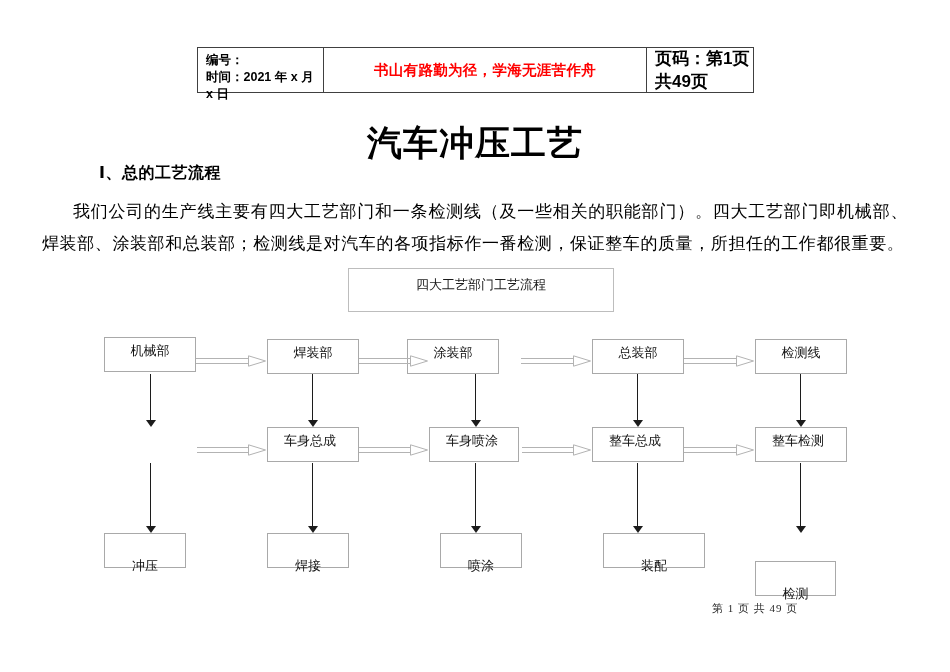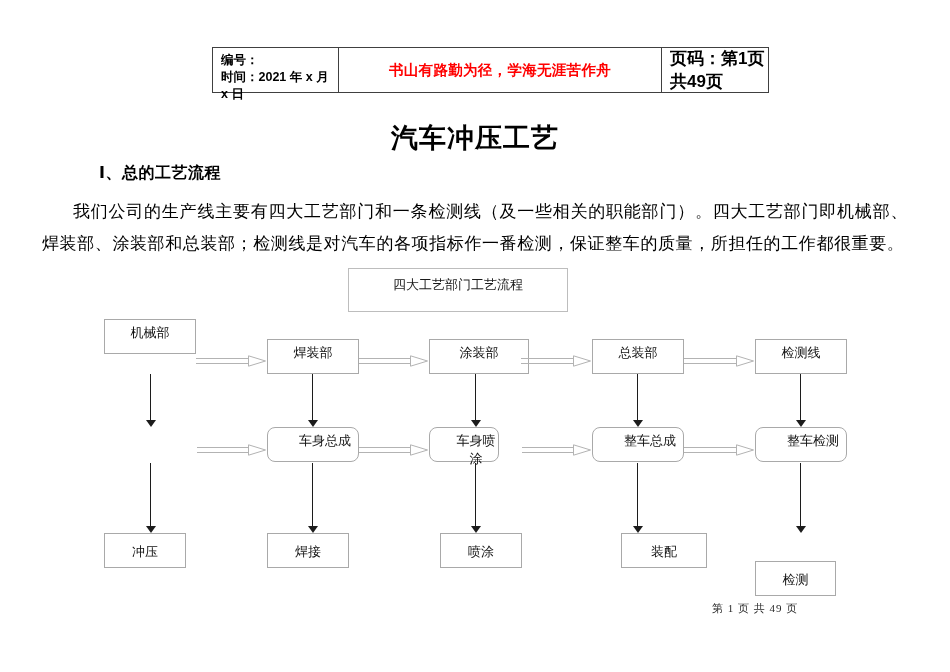--- a/index.html
+++ b/index.html
@@ -2,58 +2,58 @@
 <html><head>
 <meta charset="utf-8">
 <style>
   html,body{margin:0;padding:0;background:#ffffff;}
   .page{
     position:relative;width:950px;height:672px;background:#ffffff;
     font-family:"Liberation Serif","DejaVu Serif",serif;color:#000;overflow:hidden;
   }
   
   .header-table{
-    position:absolute;left:212px;top:47px;width:557px;height:46px;
+    position:absolute;left:197px;top:47px;width:557px;height:46px;
     box-sizing:border-box;border:1px solid #404040;display:flex;background:#fff;
     font-family:"Liberation Sans","DejaVu Sans",sans-serif;
   }
   .ht-cell{box-sizing:border-box;height:100%;}
   .ht-c1{width:125px;padding:4px 0 0 8px;font-size:12.5px;font-weight:700;line-height:17px;}
   .ht-c2{width:324px;border-left:1px solid #404040;border-right:1px solid #404040;
          display:flex;align-items:center;justify-content:center;
          font-size:14.5px;font-weight:700;color:#ff0000;letter-spacing:0.3px;}
   .ht-c3{flex:1;display:flex;align-items:center;padding-left:8px;font-size:17px;font-weight:700;}
   
   .doc-title{
     position:absolute;left:0;right:0;top:120px;text-align:center;
-    font-size:27px;font-weight:700;letter-spacing:1px;
+    font-size:35px;font-weight:700;letter-spacing:1px;
     font-family:"Liberation Sans","DejaVu Sans",sans-serif;
   }
   .section-heading{
     position:absolute;left:99px;top:163px;font-size:16px;font-weight:700;letter-spacing:0.5px;
     font-family:"Liberation Sans","DejaVu Sans",sans-serif;
   }
   .body-text{
     position:absolute;left:42px;top:196px;width:866px;
     font-size:17px;line-height:32px;letter-spacing:0.6px;
     text-align:justify;text-indent:31px;
   }
   
   .flow-title-box{
-    position:absolute;left:348px;top:268px;width:220px;height:44px;
+    position:absolute;left:348px;top:268px;width:266px;height:44px;
     box-sizing:border-box;border:1px solid #bdbdbd;background:#fff;
     text-align:center;padding-top:7px;font-size:13px;color:#1a1a1a;
   }
   .fbox{
     position:absolute;height:35px;box-sizing:border-box;
     border:1px solid #a9a9a9;background:#fff;
     font-size:13px;color:#111;text-align:center;padding-top:4px;
   }
-  .fbox.left{text-align:center;padding-left:24px;border-radius:8px;}
-  .fbox.r3{padding-top:9px;}
+  .fbox.left{text-align:left;padding-left:16px;}
+  .fbox.r3{padding-top:23px;}
   .va{position:absolute;width:0;border-left:1px solid #1c1c1c;}
   .va::after{
     content:"";position:absolute;left:-5px;bottom:-7px;width:0;height:0;
     border-left:5px solid transparent;border-right:5px solid transparent;
     border-top:7px solid #1c1c1c;
   }
   .ha{position:absolute;}
   
   .page-footer{
     position:absolute;left:712px;top:601px;font-size:11px;color:#2b2b2b;letter-spacing:1px;
@@ -78,35 +78,35 @@
   </div>
 
   <div class="doc-title">汽车冲压工艺</div>
   <div class="section-heading">Ⅰ、总的工艺流程</div>
   <div class="body-text">我们公司的生产线主要有四大工艺部门和一条检测线（及一些相关的职能部门）。四大工艺部门即机械部、焊装部、涂装部和总装部；检测线是对汽车的各项指标作一番检测，保证整车的质量，所担任的工作都很重要。</div>
 
   <div class="flow-title-box">
     <span>四大工艺部门工艺流程</span>
   </div>
 
-  <div class="fbox" style="left:104px;top:319px;width:92px">机械部</div>
+  <div class="fbox" style="left:104px;top:337px;width:92px">机械部</div>
   <div class="fbox" style="left:267px;top:339px;width:92px">焊装部</div>
-  <div class="fbox" style="left:429px;top:339px;width:100px">涂装部</div>
+  <div class="fbox" style="left:407px;top:339px;width:92px">涂装部</div>
   <div class="fbox" style="left:755px;top:339px;width:92px">检测线</div>
   <div class="fbox" style="left:592px;top:339px;width:92px">总装部</div>
 
   <div class="fbox left" style="left:267px;top:427px;width:92px">车身总成</div>
-  <div class="fbox left" style="left:429px;top:427px;width:70px">车身喷涂</div>
+  <div class="fbox left" style="left:429px;top:427px;width:90px">车身喷涂</div>
   <div class="fbox left" style="left:755px;top:427px;width:92px">整车检测</div>
   <div class="fbox left" style="left:592px;top:427px;width:92px">整车总成</div>
 
   <div class="fbox r3" style="left:104px;top:533px;width:82px">冲压</div>
   <div class="fbox r3" style="left:267px;top:533px;width:82px">焊接</div>
   <div class="fbox r3" style="left:440px;top:533px;width:82px">喷涂</div>
-  <div class="fbox r3" style="left:621px;top:533px;width:86px">装配</div>
+  <div class="fbox r3" style="left:603px;top:533px;width:102px">装配</div>
   <div class="fbox r3" style="left:755px;top:561px;width:81px">检测</div>
 
   <div class="va" style="left:150px;top:374px;height:46px"></div>
   <div class="va" style="left:312px;top:374px;height:46px"></div>
   <div class="va" style="left:475px;top:374px;height:46px"></div>
   <div class="va" style="left:637px;top:374px;height:46px"></div>
   <div class="va" style="left:800px;top:374px;height:46px"></div>
 
   <div class="va" style="left:150px;top:463px;height:63px"></div>
   <div class="va" style="left:312px;top:463px;height:63px"></div>

